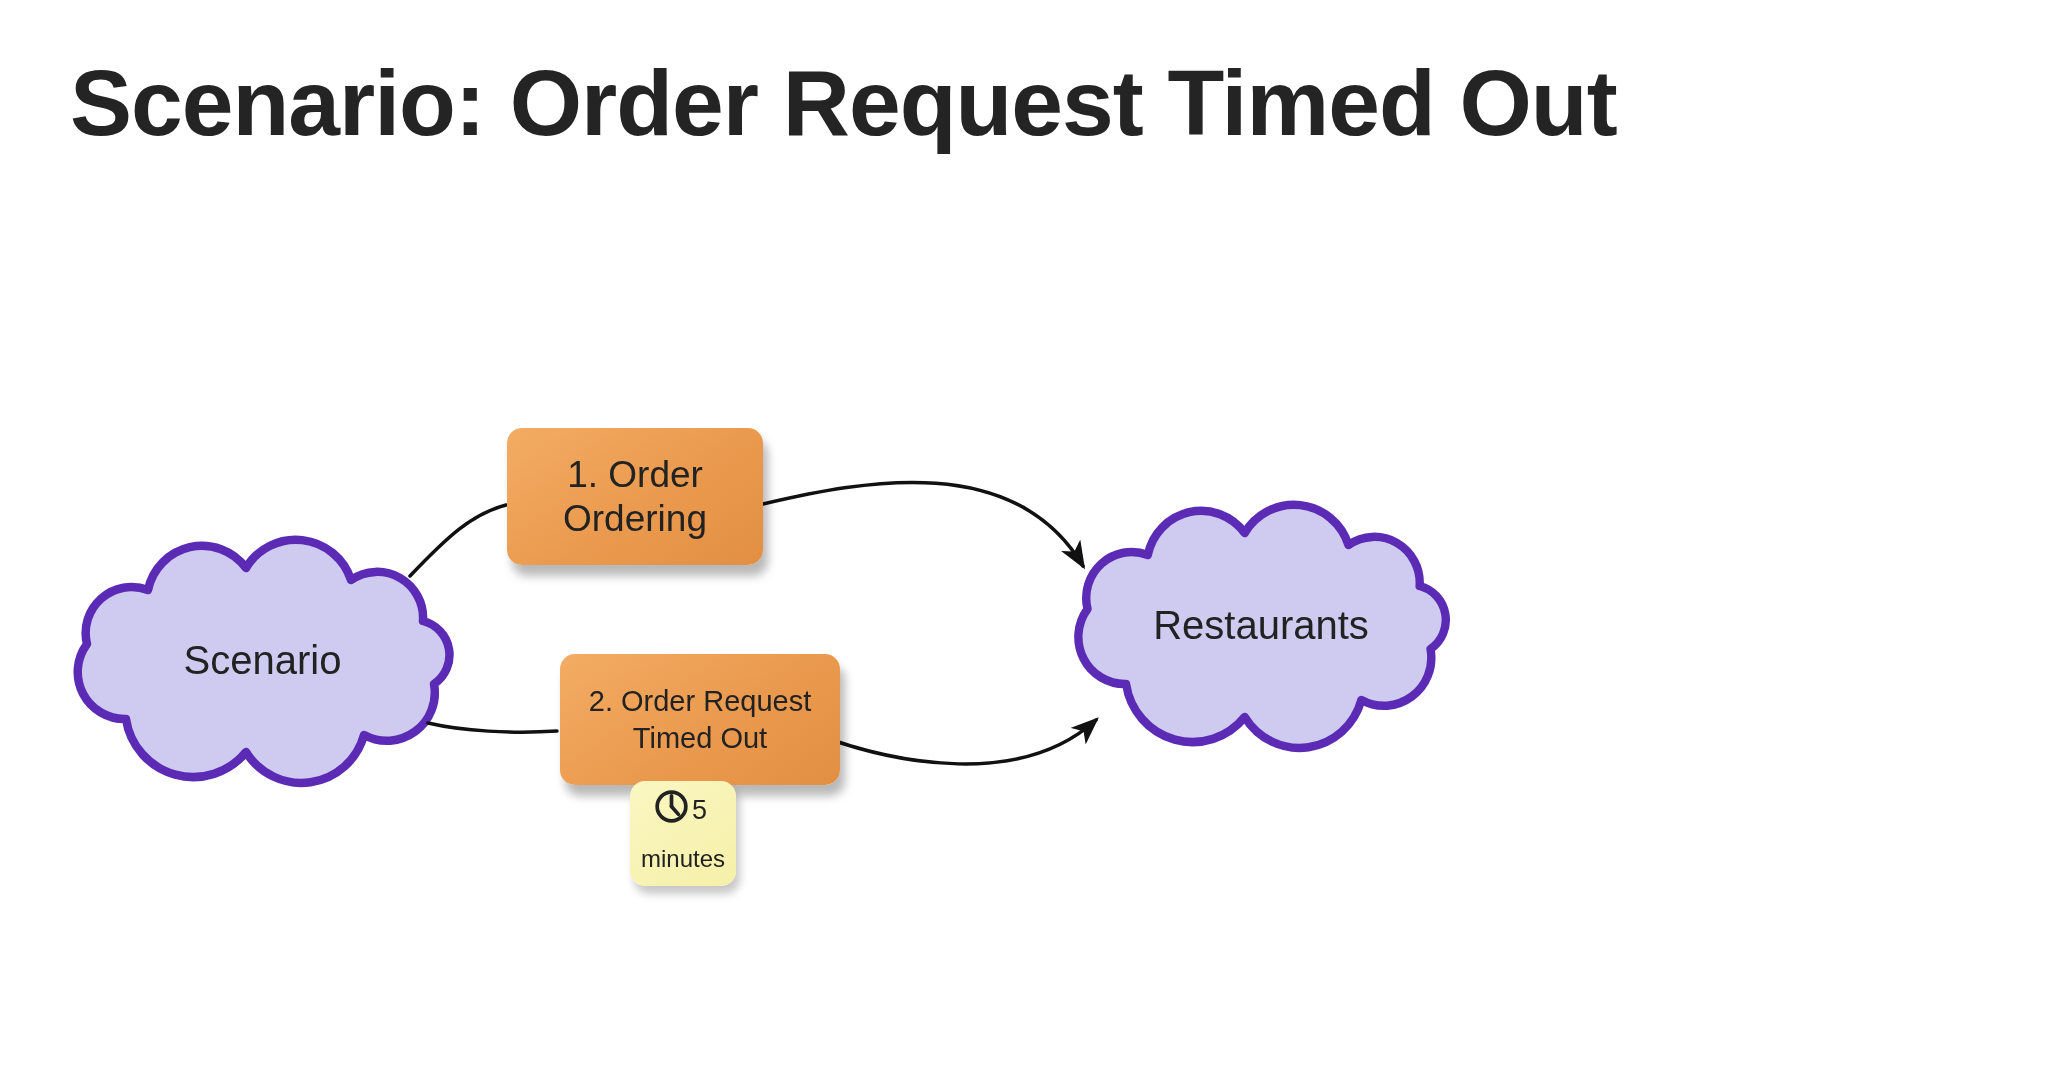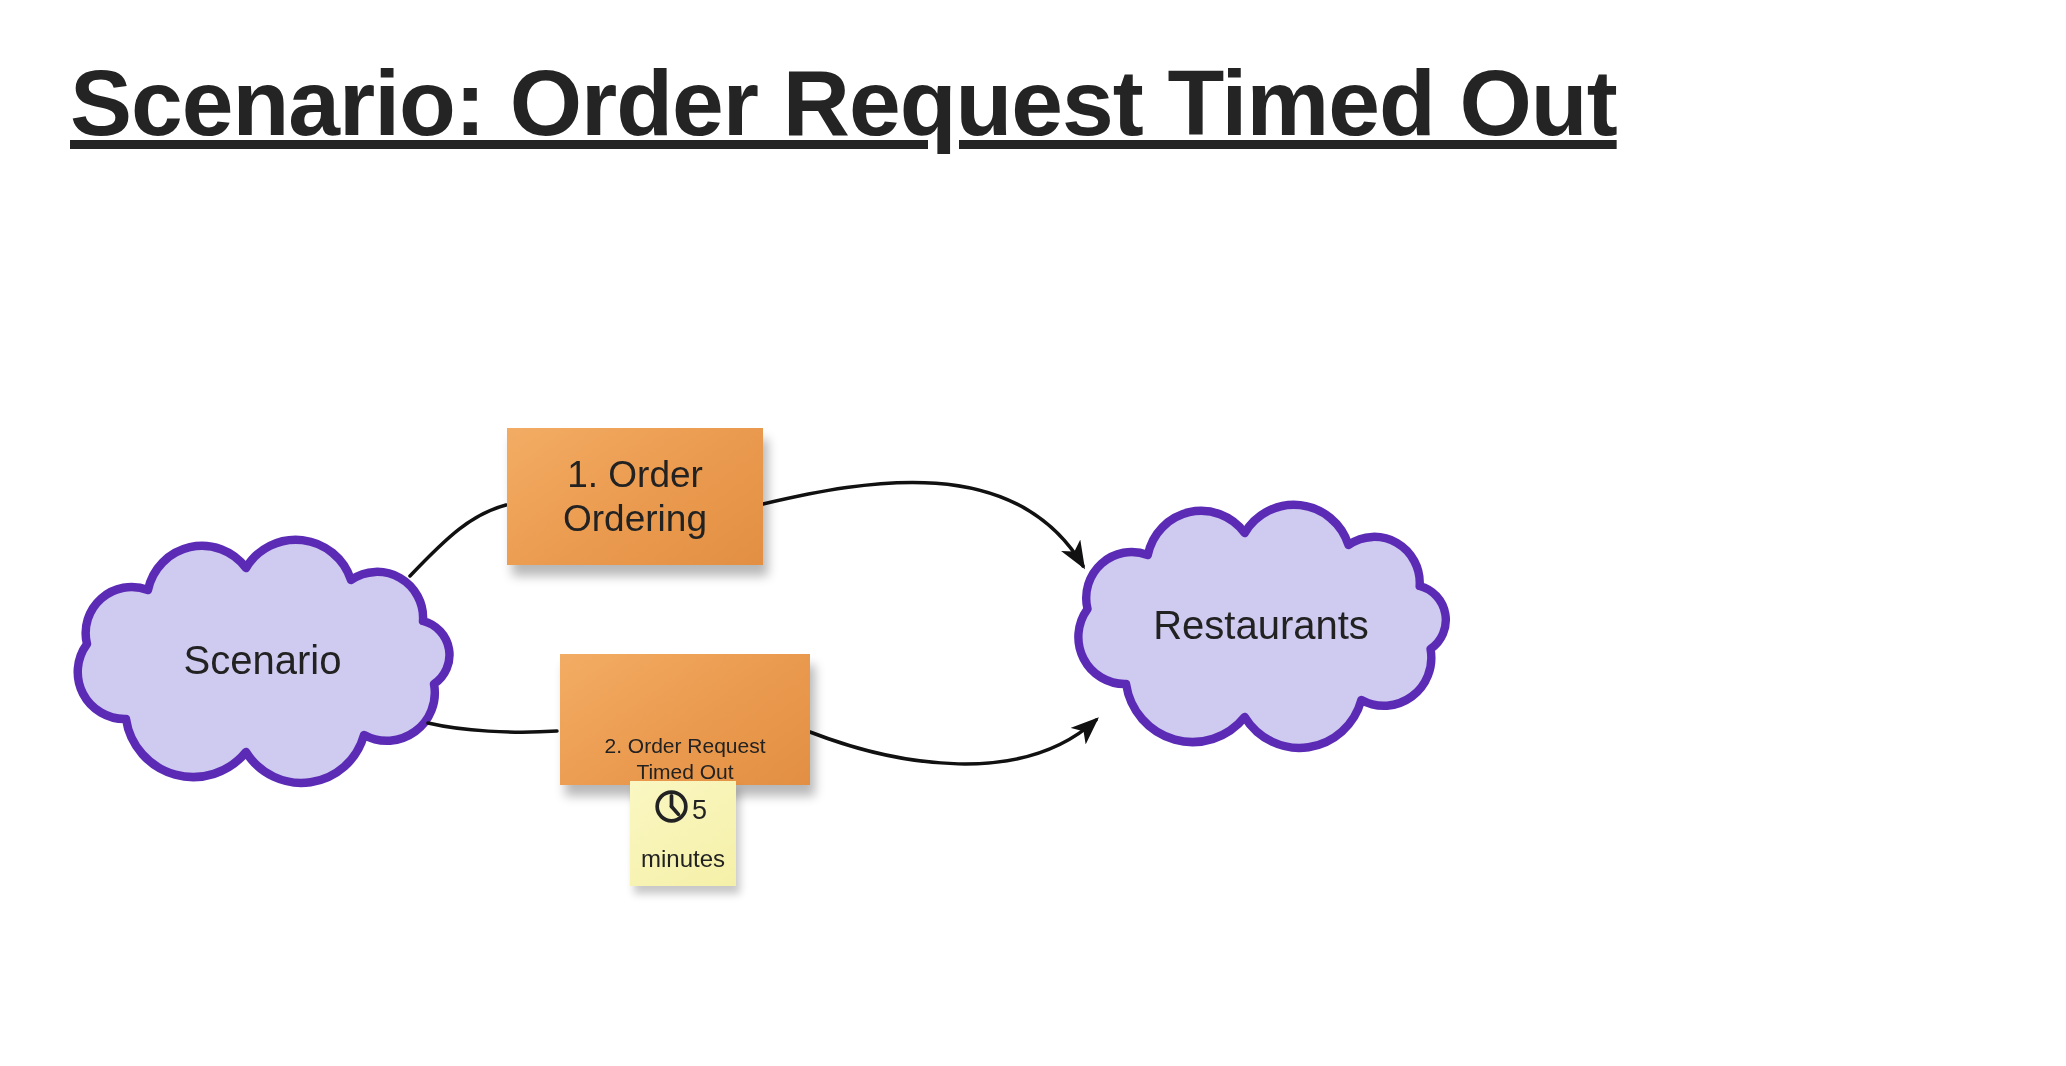--- a/index.html
+++ b/index.html
@@ -8,45 +8,45 @@
     --note-yellow-light:#faf7c2; --note-yellow:#f5f0a8; --arrow-color:#111111; --text-color:#222222;
   }
   *{margin:0;padding:0;box-sizing:border-box;}
   html,body{background:var(--page-bg);}
   body{font-family:"Liberation Sans", sans-serif;}
   #canvas{position:relative;width:2066px;height:1066px;background:var(--page-bg);overflow:hidden;}
 
   .title{
     position:absolute;left:70px;top:50px;width:1900px;
     font-size:93px;font-weight:700;color:var(--title-color);
-    letter-spacing:-1px;white-space:nowrap;text-decoration:underline;
+    letter-spacing:-1px;white-space:nowrap;
   }
 
   .cloud{position:absolute;z-index:1;}
   .cloud svg{position:absolute;left:0;top:0;width:100%;height:100%;overflow:visible;}
   .cloud .cloud-label{
     position:absolute;inset:0;display:flex;align-items:center;justify-content:center;
     font-size:40px;color:var(--text-color);z-index:2;
   }
   #cloud-ordering{left:46px;top:538px;width:433px;height:244px;}
   #cloud-restaurants{left:1047px;top:503px;width:428px;height:244px;}
 
   #arrow-layer{position:absolute;left:0;top:0;width:2066px;height:1066px;z-index:2;pointer-events:none;}
 
   .sticky{
     position:absolute;display:flex;flex-direction:column;align-items:center;justify-content:center;
-    text-align:center;color:var(--text-color);
+    text-align:center;color:var(--text-color);border-radius:15px;
   }
   .sticky.orange{
     background:linear-gradient(145deg,var(--note-orange-light) 0%,var(--note-orange) 55%,var(--note-orange-dark) 100%);
     box-shadow:5px 11px 10px rgba(0,0,0,0.28);
     z-index:3;
   }
   #note-1{left:507px;top:428px;width:256px;height:137px;font-size:37px;line-height:1.18;}
-  #note-2{left:560px;top:654px;width:250px;height:131px;font-size:21px;line-height:1.25;justify-content:flex-end;}
+  #note-2{left:560px;top:654px;width:280px;height:131px;font-size:29px;line-height:1.25;}
   .sticky.yellow{
     background:linear-gradient(145deg,var(--note-yellow-light),var(--note-yellow));
     box-shadow:4px 8px 8px rgba(0,0,0,0.22);
     z-index:4;justify-content:flex-start;align-items:center;padding-top:7px;
   }
   #note-timer{left:630px;top:781px;width:106px;height:105px;}
   .timer-row{display:flex;align-items:flex-end;justify-content:center;gap:2px;margin-left:-6px;}
   .timer-row .clock{width:37px;height:37px;}
   .timer-value{font-size:27px;line-height:1;color:var(--text-color);padding-bottom:1px;}
   .timer-unit{font-size:24px;line-height:1;margin-top:22px;color:var(--text-color);}

